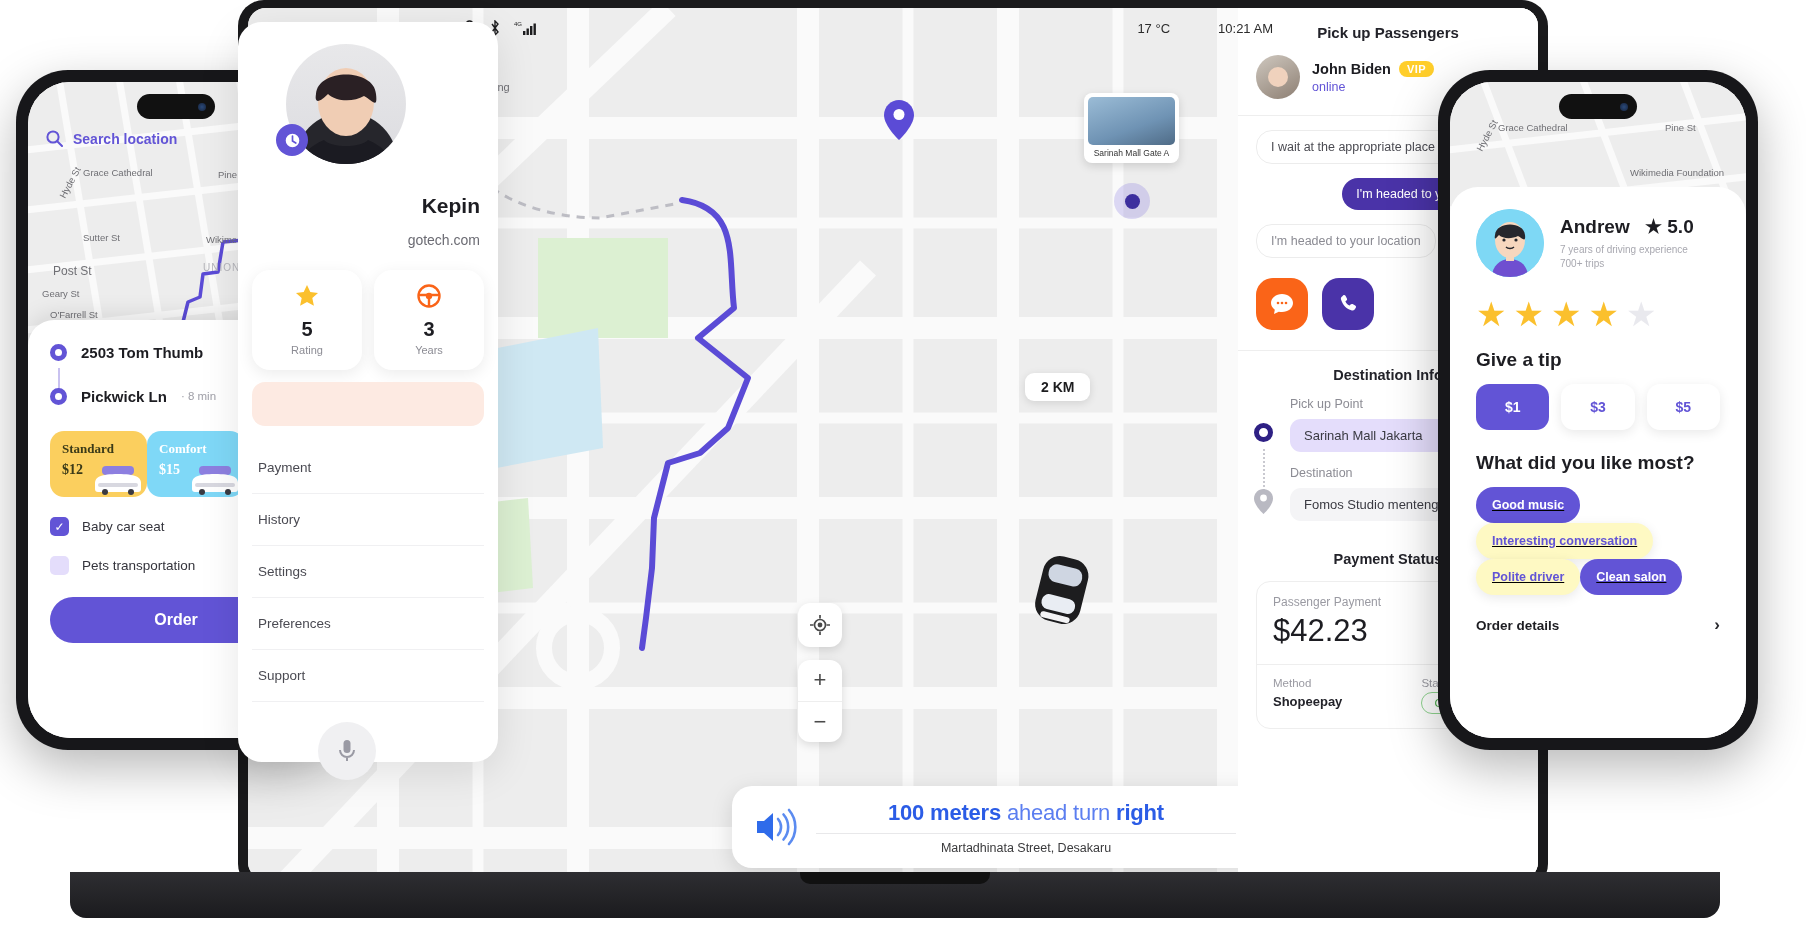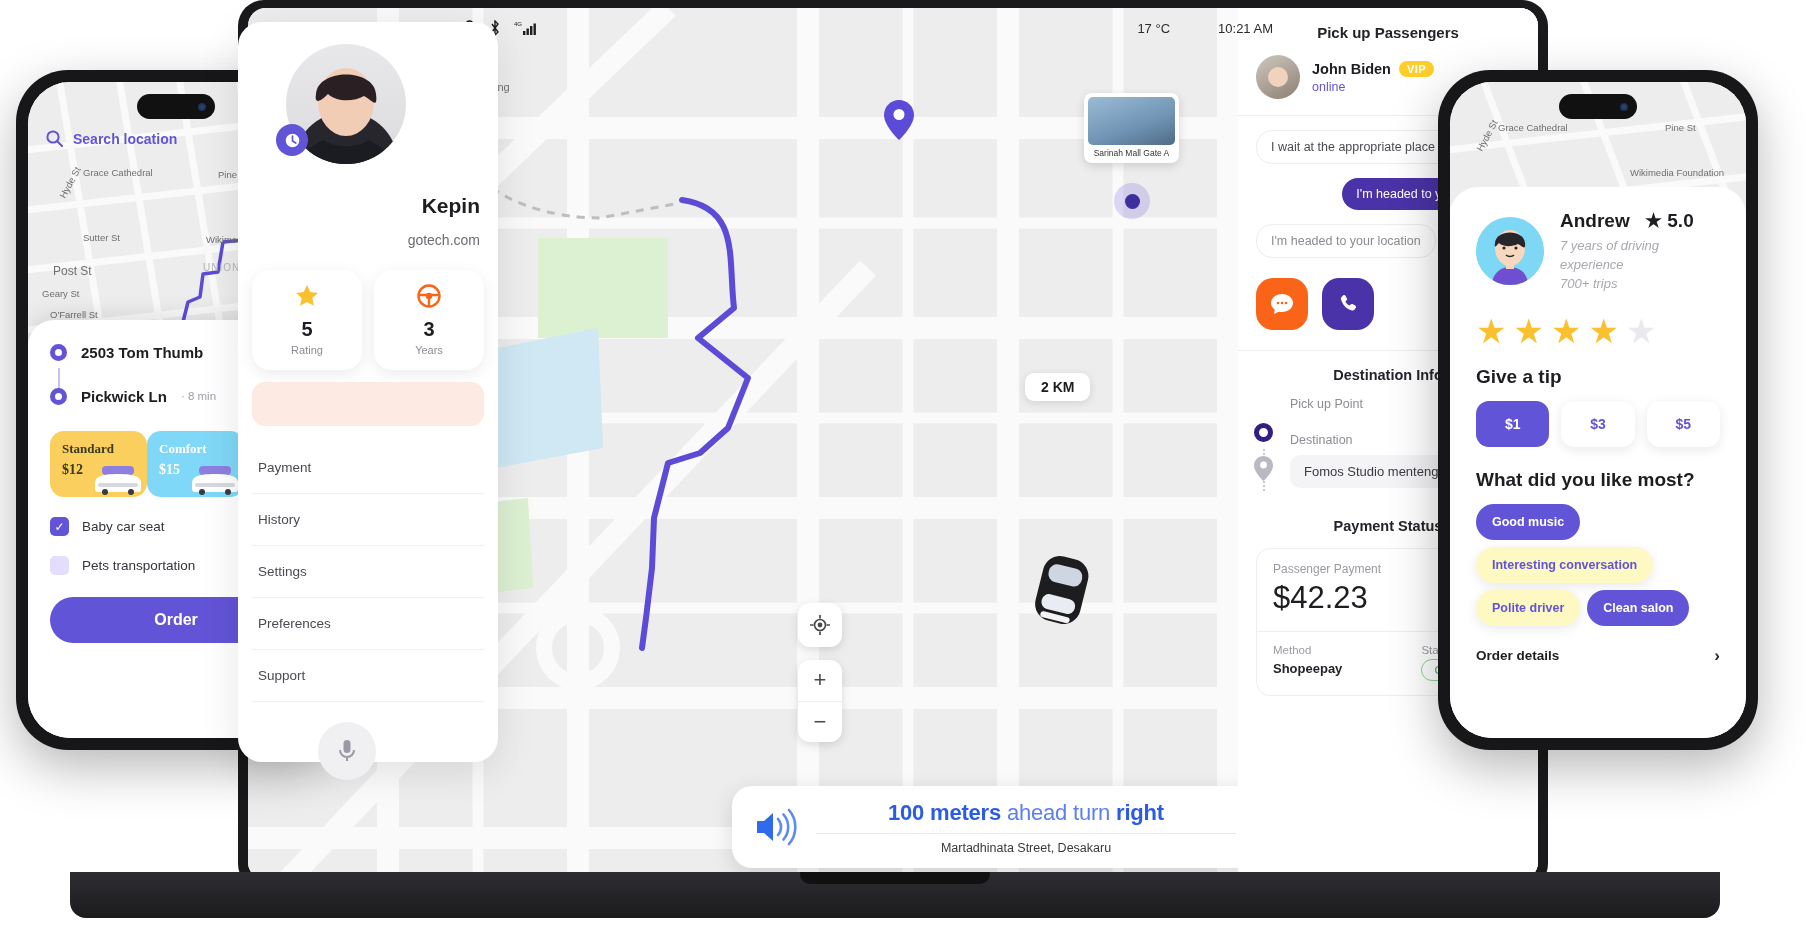--- a/index.html
+++ b/index.html
@@ -186,31 +186,31 @@
     justify-content:center; }
 
   
   .rp-map { position:absolute; inset:0; background:#ededed; }
   .rp-sheet { position:absolute; left:0; right:0; top: 105px; bottom: 0; background:#fff;
     border-radius: 28px 28px 42px 42px; padding: 22px 26px 0; }
   .rp-drv { display:flex; align-items:center; gap: 16px; }
   .rp-av { width: 68px; height: 68px; border-radius:50%; background:#7ed8f5; flex:none;
     position:relative; overflow:hidden; }
   .rp-name { font-size: 19px; font-weight:700; color:#1d1d22; }
-  .rp-meta { font-size: 13px; color:#a8a8b0; margin-top: 5px; line-height: 1.45; font-style: italic; }
+  .rp-meta { font-size: 10px; color:#a8a8b0; margin-top: 5px; line-height: 1.45; }
   .stars { display:flex; gap: 7px; margin: 20px 0 18px; }
   .star { font-size: 34px; line-height: 1; }
   .star.on { color:#FBC02D; } .star.off { color:#e9e9ee; }
   .rp-h { font-size: 19px; font-weight:800; color:#1d1d22; margin-bottom: 13px; }
   .tips { display:flex; gap: 12px; margin-bottom: 22px; }
   .tip { flex:1; height: 46px; border-radius: 13px; display:flex; align-items:center;
     justify-content:center; font-size: 14px; font-weight:700; }
   .tip.sel { background:#6254d6; color:#fff; }
   .tip.un { background:#fff; color:#6254d6; box-shadow: 0 3px 12px rgba(0,0,0,.09); }
-  .tags { display:flex; flex-wrap:wrap; gap: 7px; margin-bottom: 20px; }
+  .tags { display:flex; flex-wrap:wrap; gap: 0; margin-bottom: 20px; text-decoration: underline; }
   .tag { border-radius: 20px; padding: 11px 16px; font-size: 12.5px; font-weight:700; }
   .tag.sel { background:#6254d6; color:#fff; }
   .tag.un { background:#fef9c3; color:#6254d6; box-shadow: 0 3px 12px rgba(0,0,0,.09); }
   .ord-row { display:flex; align-items:center; font-size: 13.5px; font-weight:700;
     color:#1d1d22; margin-bottom: 20px; }
   .ord-row span.ch { margin-left:auto; font-size: 17px; color:#2b2b30; }
 </style>
 </head>
 <body>
 
@@ -364,20 +364,21 @@
             <path d="M6.3 2.2c.8-.5 1.8-.2 2.2.6l1.4 2.6c.4.7.2 1.6-.5 2.1l-1 .7c.6 1.9 2.5 3.8 4.4 4.4l.7-1c.5-.7 1.4-.9 2.1-.5l2.6 1.4c.8.4 1.1 1.4.6 2.2l-1 1.6c-.6 1-1.8 1.4-2.9 1.1C9.6 16.1 5.9 12.4 4 6.5c-.3-1.1.1-2.3 1.1-2.9z" fill="#fff"></path>
           </svg>
         </div>
       </div>
 
       <div class="sec-title">Destination Info</div>
       <div class="addr-blk">
         <div class="addr-lbl">Pick up Point</div>
         <div class="ring" style="top:26px"></div>
         <div class="dashline" style="top:52px; height:42px"></div>
+        <div class="addr-pill">Sarinah Mall Jakarta</div>
       </div>
       <div class="addr-blk">
         <div class="addr-lbl">Destination</div>
         <svg class="pin" style="top:23px" viewBox="0 0 19 25">
           <path d="M9.5 0C4.3 0 0 4.2 0 9.4 0 16.3 9.5 25 9.5 25S19 16.3 19 9.4C19 4.2 14.7 0 9.5 0z" fill="#b9b9c2"></path>
           <circle cx="9.5" cy="9" r="3.4" fill="#fff"></circle>
         </svg>
         <div class="addr-pill grey">Fomos Studio menteng</div>
       </div>
 

